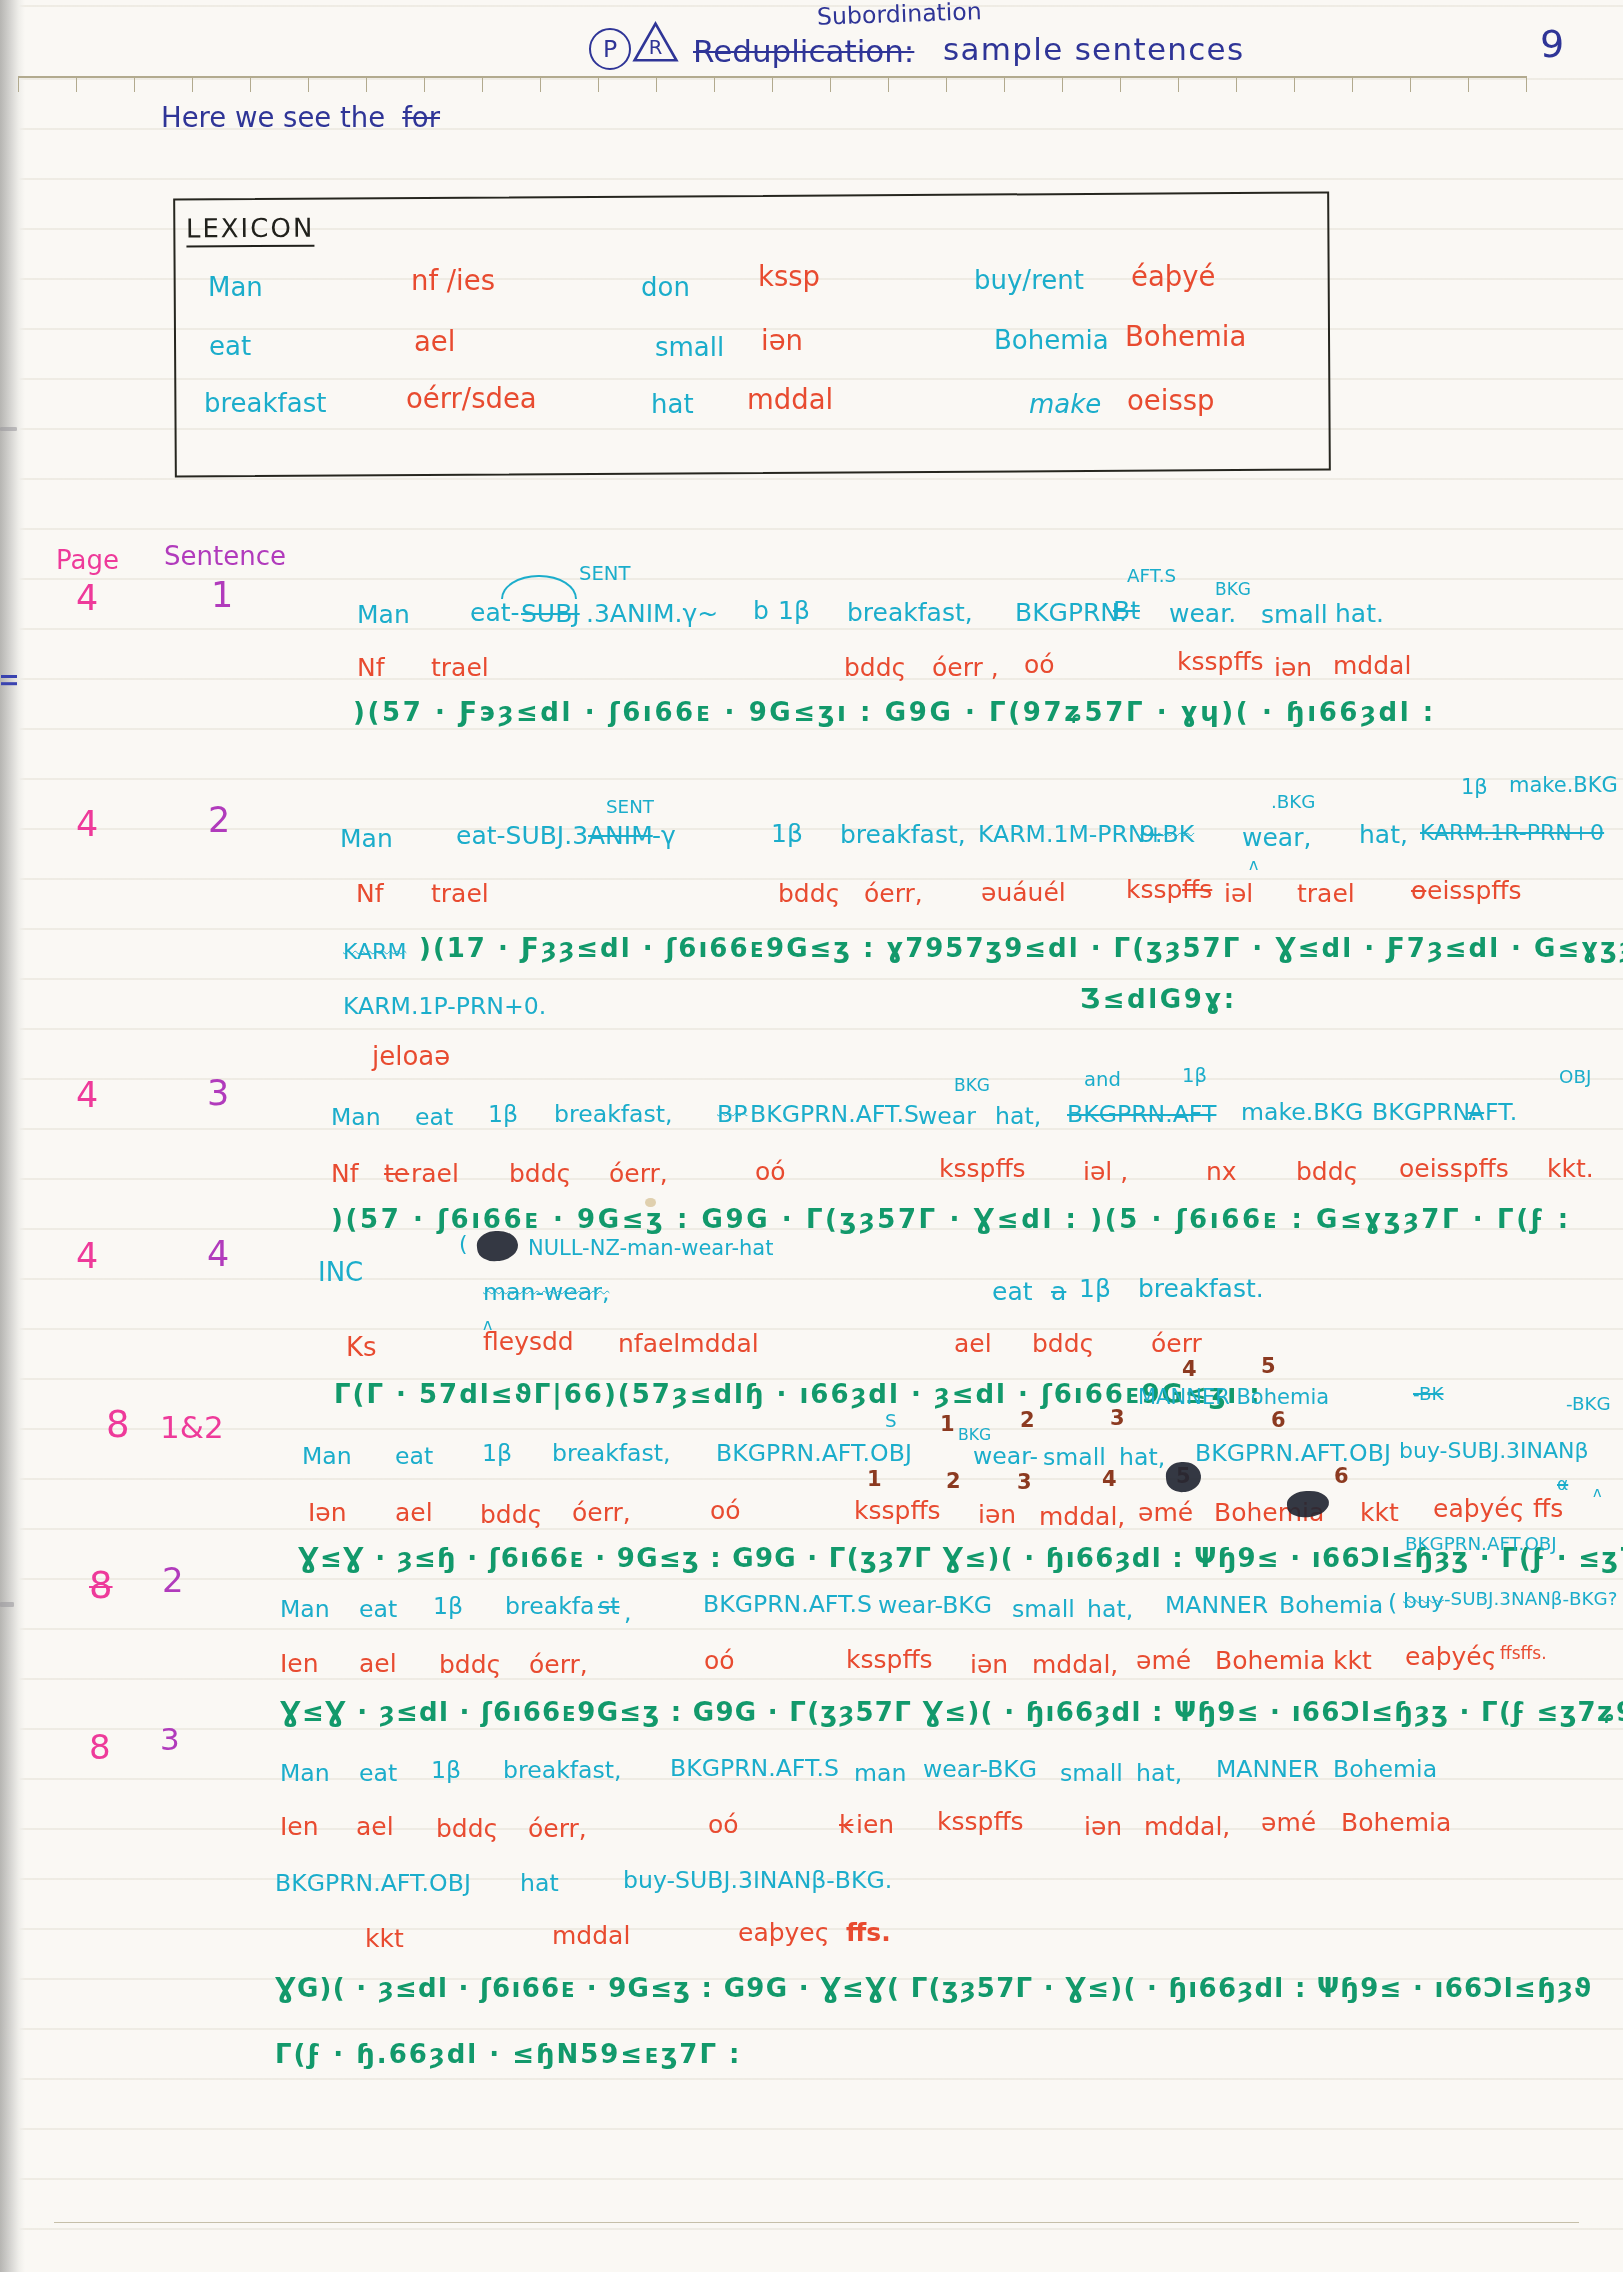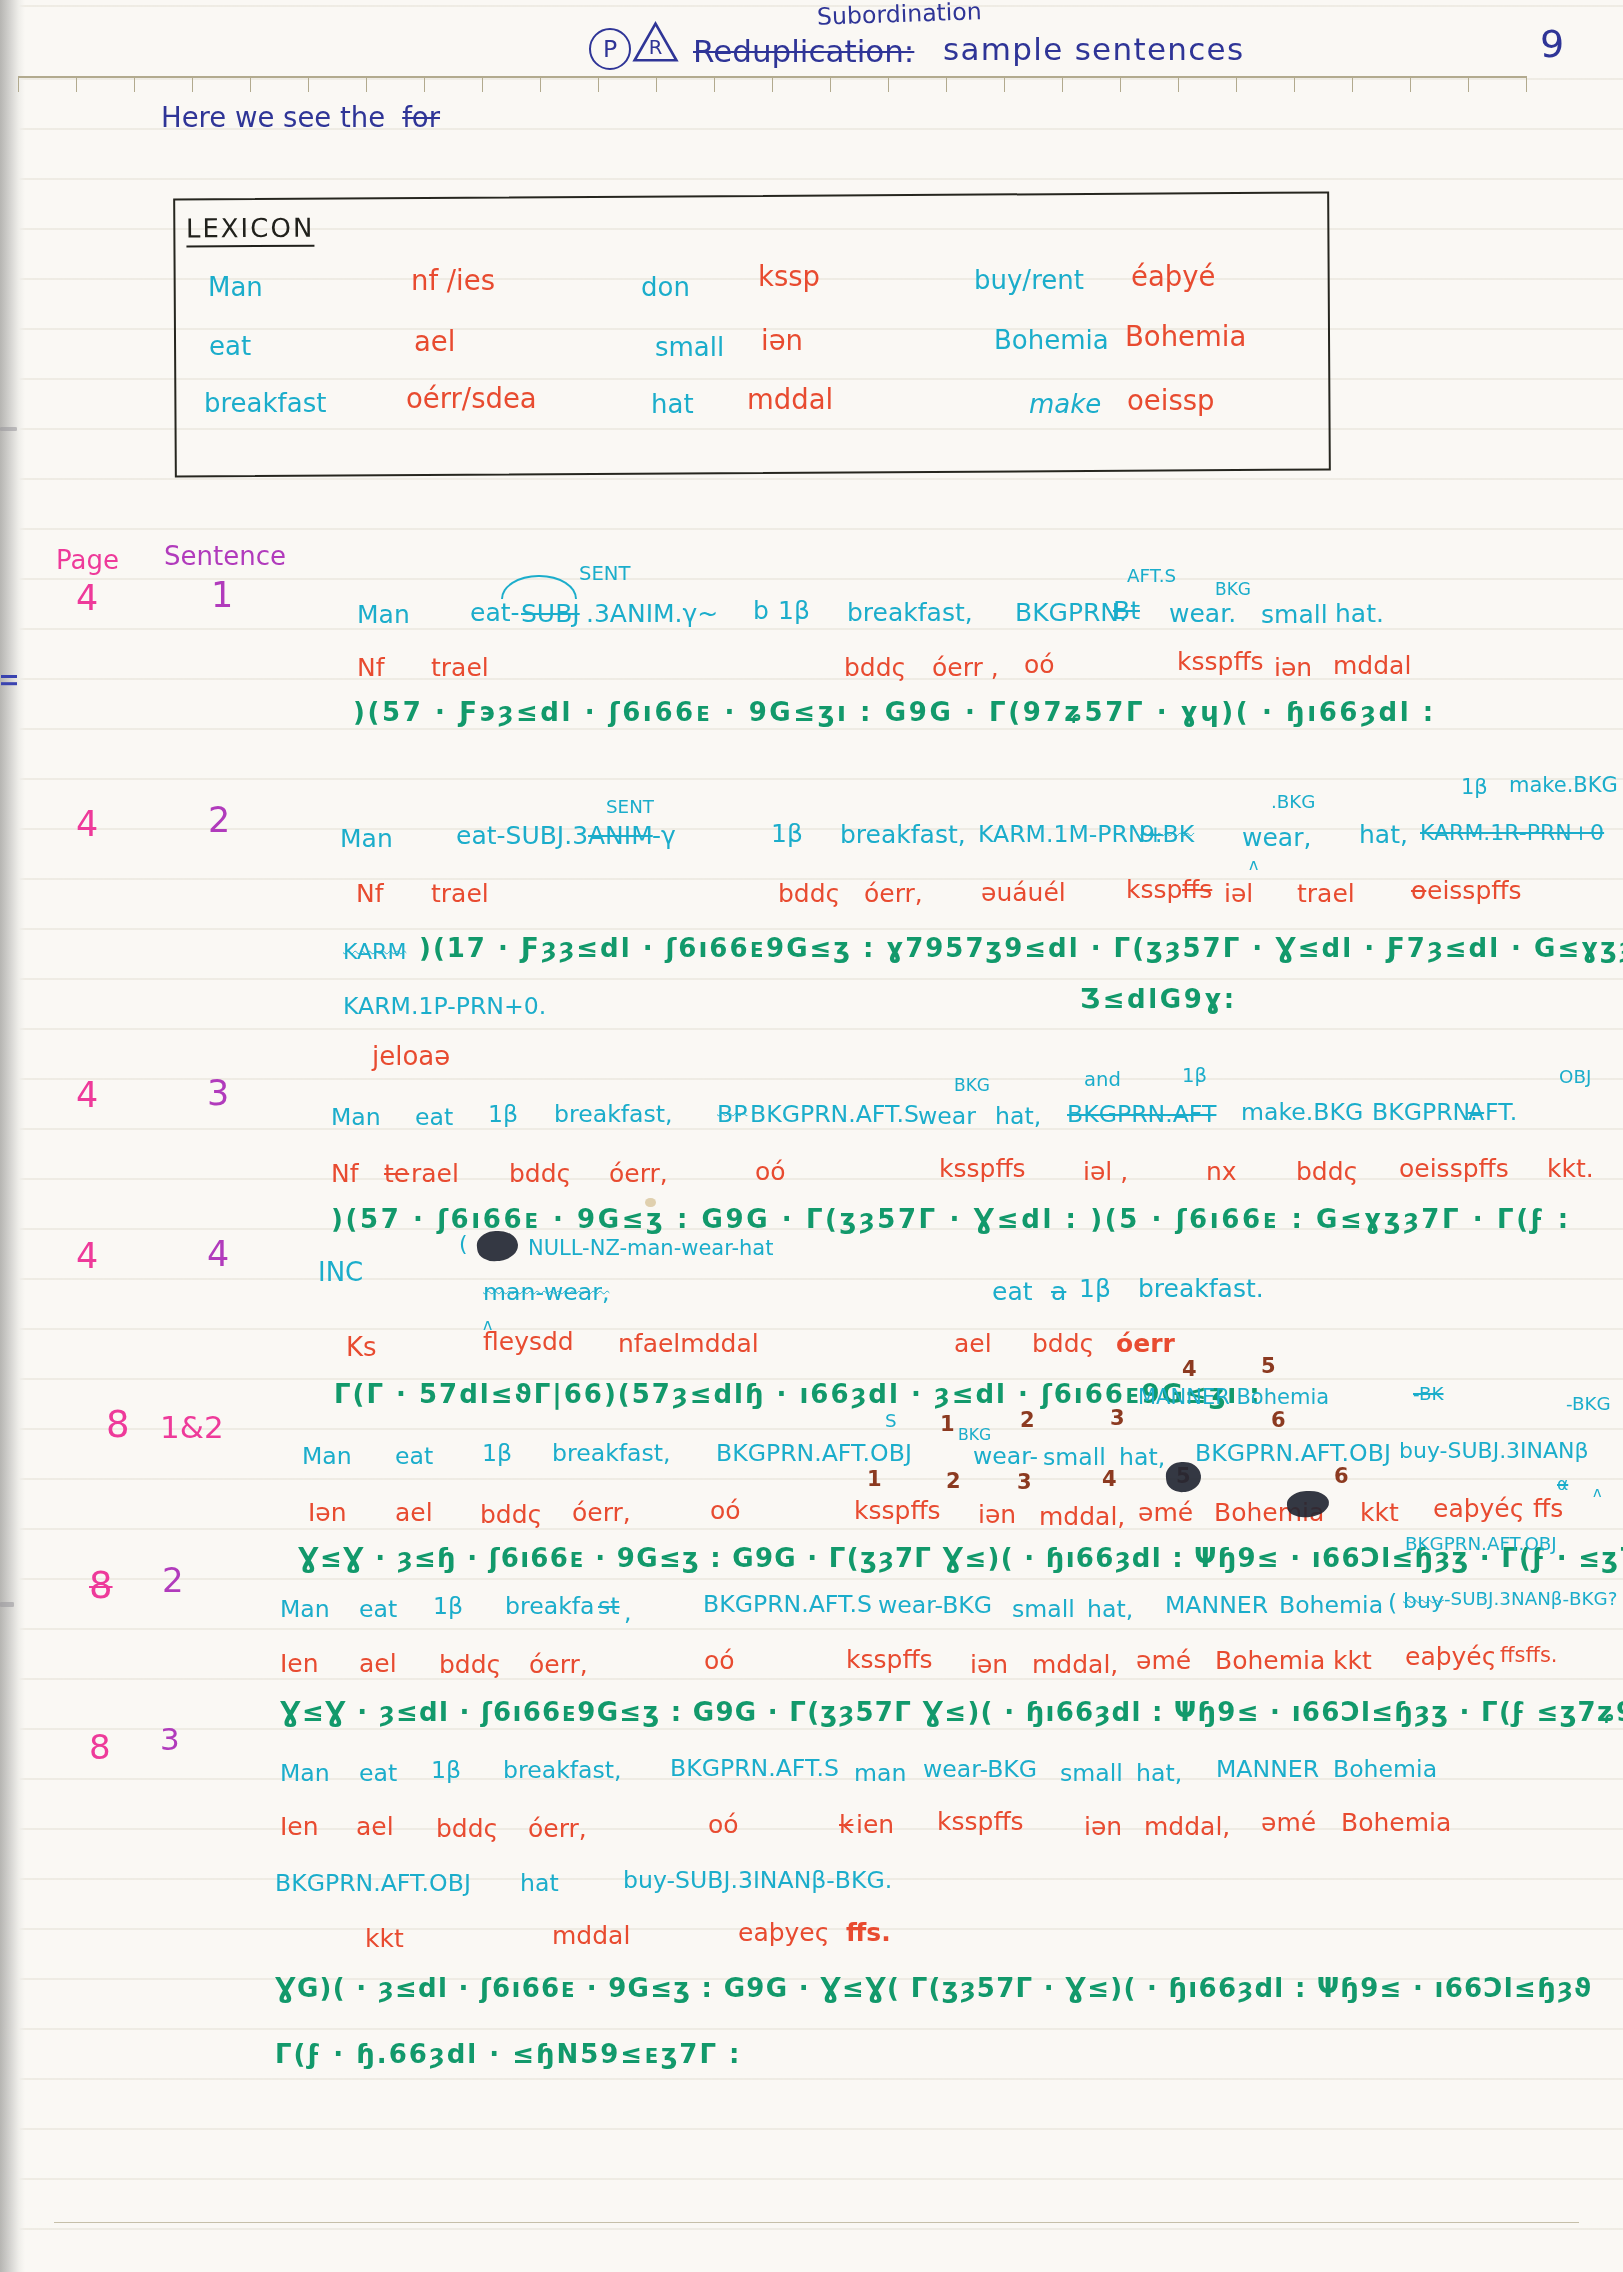--- a/index.html
+++ b/index.html
@@ -199,21 +199,21 @@
       <div class="frag teal" style="font-size: 15.7px; position: absolute; left: 483px; top: 1317px;">ʌ</div>
       <div class="frag teal" style="font-size: 25px; position: absolute; left: 992px; top: 1279px;">eat</div>
       <div class="frag teal struck" style="font-size: 25px; position: absolute; left: 1051px; top: 1279px;">a</div>
       <div class="frag teal" style="font-size: 25px; position: absolute; left: 1079px; top: 1276px;">1β</div>
       <div class="frag teal" style="font-size: 25px; position: absolute; left: 1138px; top: 1276px;">breakfast.</div>
       <div class="frag red" style="font-size: 26px; position: absolute; left: 346px; top: 1334px;">Ks</div>
       <div class="frag red" style="font-size: 25px; position: absolute; left: 483px; top: 1329px;">fleysdd</div>
       <div class="frag red" style="font-size: 25px; position: absolute; left: 618px; top: 1331px;">nfaelmddal</div>
       <div class="frag red" style="font-size: 25px; position: absolute; left: 954px; top: 1331px;">ael</div>
       <div class="frag red" style="font-size: 25px; position: absolute; left: 1032px; top: 1331px;">bddς</div>
-      <div class="frag red" style="font-size: 25px; position: absolute; left: 1116px; top: 1331px; font-weight: bold;">óerr</div>
+      <div class="frag red" style="font-size: 25px; position: absolute; left: 1151px; top: 1331px;">óerr</div>
       <div class="frag green" style="font-size: 26px; letter-spacing: 2px; position: absolute; left: 334px; top: 1381px;">Γ(Γ · 57dl≤ϑΓ|66)(57ȝ≤dlɧ · ı66ȝdl · ȝ≤dl · ʃ6ı66ᴇ9G≤ʒı :</div>
       <div class="frag brown" style="font-size: 21px; position: absolute; left: 1182px; top: 1358px;">4</div>
       <div class="frag brown" style="font-size: 21px; position: absolute; left: 1261px; top: 1355px;">5</div>
       <div class="frag teal" style="font-size: 21px; position: absolute; left: 1138px; top: 1386px;">MANNER Bohemia</div>
       <div class="frag teal" style="font-size: 23.6px; position: absolute; left: 302px; top: 1444px;">Man</div>
       <div class="frag teal" style="font-size: 23.6px; position: absolute; left: 395px; top: 1444px;">eat</div>
       <div class="frag teal" style="font-size: 23.6px; position: absolute; left: 482px; top: 1441px;">1β</div>
       <div class="frag teal" style="font-size: 23.6px; position: absolute; left: 552px; top: 1441px;">breakfast,</div>
       <div class="frag teal" style="font-size: 23.6px; position: absolute; left: 716px; top: 1441px;">BKGPRN.AFT.OBJ</div>
       <div class="frag teal" style="font-size: 18.3px; position: absolute; left: 885px; top: 1411px;">S</div>
@@ -274,21 +274,21 @@
       <div class="frag red" style="font-size: 25px; position: absolute; left: 439px; top: 1652px;">bddς</div>
       <div class="frag red" style="font-size: 25px; position: absolute; left: 529px; top: 1652px;">óerr,</div>
       <div class="frag red" style="font-size: 25px; position: absolute; left: 704px; top: 1648px;">oó</div>
       <div class="frag red" style="font-size: 25px; position: absolute; left: 846px; top: 1647px;">ksspffs</div>
       <div class="frag red" style="font-size: 25px; position: absolute; left: 970px; top: 1652px;">iən</div>
       <div class="frag red" style="font-size: 25px; position: absolute; left: 1032px; top: 1652px;">mddal,</div>
       <div class="frag red" style="font-size: 25px; position: absolute; left: 1136px; top: 1648px;">əmé</div>
       <div class="frag red" style="font-size: 25px; position: absolute; left: 1215px; top: 1648px;">Bohemia</div>
       <div class="frag red" style="font-size: 25px; position: absolute; left: 1333px; top: 1648px;">kkt</div>
       <div class="frag red" style="font-size: 25px; position: absolute; left: 1405px; top: 1644px;">eaþyéς</div>
-      <div class="frag red" style="font-size: 21px; position: absolute; left: 1500px; top: 1644px;">ffsffs.</div>
+      <div class="frag red" style="font-size: 17px; position: absolute; left: 1500px; top: 1644px;">ffsffs.</div>
       <div class="frag green" style="font-size: 26px; letter-spacing: 1.3px; position: absolute; left: 280px; top: 1699px;">Ɣ≤Ɣ · ȝ≤dl · ʃ6ı66ᴇ9G≤ʒ : G9G · Γ(ʒȝ57Γ Ɣ≤)( · ɧı66ȝdl : Ψɧ9≤ · ı66Ɔl≤ɧȝʒ · Γ(ϝ ≤ʒ7ʑ9≤ᴇʒ7ʒ7Γ :</div>
       <div class="frag teal" style="font-size: 23.6px; position: absolute; left: 280px; top: 1761px;">Man</div>
       <div class="frag teal" style="font-size: 23.6px; position: absolute; left: 359px; top: 1761px;">eat</div>
       <div class="frag teal" style="font-size: 23.6px; position: absolute; left: 431px; top: 1758px;">1β</div>
       <div class="frag teal" style="font-size: 23.6px; position: absolute; left: 503px; top: 1758px;">breakfast,</div>
       <div class="frag teal" style="font-size: 23.6px; position: absolute; left: 670px; top: 1756px;">BKGPRN.AFT.S</div>
       <div class="frag teal" style="font-size: 23.6px; position: absolute; left: 854px; top: 1761px;">man</div>
       <div class="frag teal" style="font-size: 23.6px; position: absolute; left: 923px; top: 1757px;">wear-BKG</div>
       <div class="frag teal" style="font-size: 23.6px; position: absolute; left: 1060px; top: 1761px;">small</div>
       <div class="frag teal" style="font-size: 23.6px; position: absolute; left: 1136px; top: 1761px;">hat,</div>

